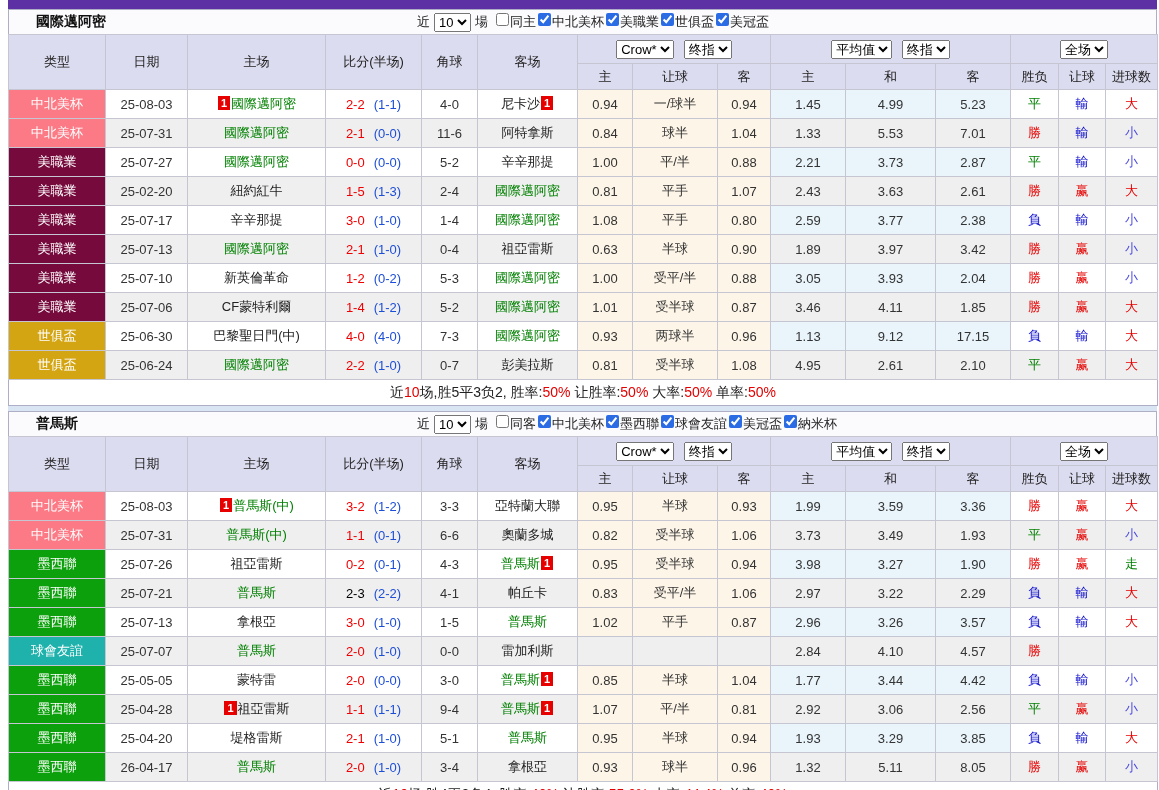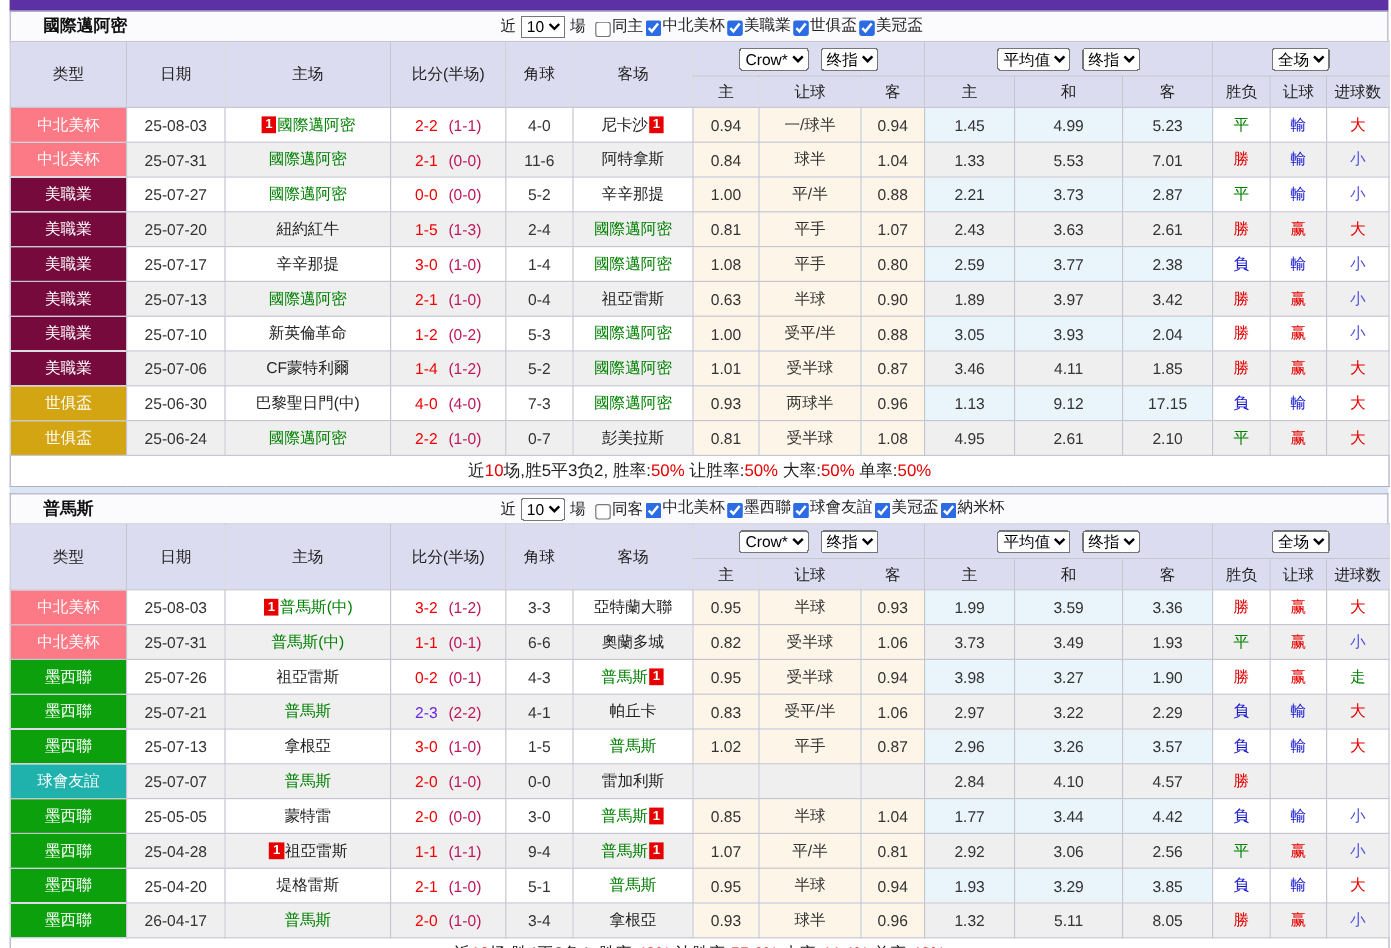--- a/index.html
+++ b/index.html
@@ -5,37 +5,37 @@
   html,body{margin:0;padding:0;background:#fff;}
   body{font-family:"Liberation Sans","DejaVu Sans",sans-serif;color:#333;}
   .wrap{margin-left:8px;width:1149px;}
   .topbar{height:9px;}
   .titlebar{position:relative;display:flex;align-items:center;height:24px;
     border:1px solid #aeaec6;border-bottom:none;background:#fbfbfe;}
   .title{font-weight:bold;font-size:14px;color:#111;margin-left:27px;}
   .controls{position:absolute;left:405px;display:flex;align-items:center;font-size:13px;color:#222;white-space:nowrap;}
   .controls .ctl-label{margin:0 3px;}
   .controls select{font-size:13px;margin:0 1px;}
-  label.chk{display:inline-flex;align-items:flex-end;cursor:pointer;}
+  label.chk{display:inline-flex;align-items:flex-start;cursor:pointer;}
   label.chk input{width:13px;height:13px;margin:0 1px 0 5px;accent-color:#2b6be4;}
   label.chk.lg input{margin-left:2px;}
   .grid{border-collapse:collapse;table-layout:fixed;width:1149px;}
   .grid th,.grid td{border:1px solid #c6c6d2;text-align:center;overflow:hidden;white-space:nowrap;padding:0;}
   thead th{background:#dcdcf0;font-weight:normal;font-size:13px;color:#222;}
   tr.hdr-top th{height:28px;}
   tr.hdr-top select{font-size:13px;margin:0 3px;}
   tr.hdr-sub th{height:25px;}
   tbody td{height:28px;font-size:13px;color:#333;}
   tbody tr:nth-child(even) td{background:#efefef;}
   tbody td.c-euro{background:#e9f4fb;}
   tbody td.c-asian.filled{background:#fdf5e8;}
   td.c-type{color:#fff;}
   .tname{color:#222;}
   .badge{display:inline-block;color:#fff;font-size:11px;font-weight:bold;line-height:14px;padding:0 3px;margin:0 1px;vertical-align:1px;}
-  .ht{margin-left:9px;color:#be185d;}
+  .ht{margin-left:9px;color:#1d4ed8;}
   td.summary{height:25px;font-size:14px;color:#222;background:#fff;border:1px solid #aeaec6;}
   td.summary .red{color:#e60000;}
   .gap{height:5px;background:#d9e5f2;}
 </style>
 </head>
 <body>
 
 <div class="wrap">
   <div class="topbar" style="background: rgb(93, 49, 164);"></div>
   <div>
@@ -165,21 +165,21 @@
     <td class="c-euro">2.21</td>
     <td class="c-euro">3.73</td>
     <td class="c-euro">2.87</td>
     <td class="c-res" style="color: rgb(0, 128, 0);">平</td>
     <td class="c-res" style="color: rgb(16, 16, 207);">輸</td>
     <td class="c-res" style="color: rgb(74, 74, 224);">小</td>
   </tr>
 
   <tr>
     <td class="c-type" style="background: rgb(118, 10, 60);">美職業</td>
-    <td class="c-date">25-07-20</td>
+    <td class="c-date">25-02-20</td>
     <td class="c-team"><span class="tname">紐約紅牛</span></td>
     <td class="c-score"><span class="ft" style="color: rgb(240, 0, 0);">1-5</span><span class="ht">(1-3)</span></td>
     <td class="c-corner">2-4</td>
     <td class="c-team"><span class="tname" style="color: rgb(0, 128, 0);">國際邁阿密</span></td>
     <td class="c-asian filled">0.81</td>
     <td class="c-asian filled">平手</td>
     <td class="c-asian filled">1.07</td>
     <td class="c-euro">2.43</td>
     <td class="c-euro">3.63</td>
     <td class="c-euro">2.61</td>
@@ -435,21 +435,21 @@
     <td class="c-euro">1.90</td>
     <td class="c-res" style="color: rgb(230, 0, 0);">勝</td>
     <td class="c-res" style="color: rgb(230, 0, 0);">赢</td>
     <td class="c-res" style="color: rgb(0, 128, 0);">走</td>
   </tr>
 
   <tr>
     <td class="c-type" style="background: rgb(12, 160, 12);">墨西聯</td>
     <td class="c-date">25-07-21</td>
     <td class="c-team"><span class="tname" style="color: rgb(0, 128, 0);">普馬斯</span></td>
-    <td class="c-score"><span class="ft" style="color: #6d28d9; margin-top: 36px;">2-3</span><span class="ht">(2-2)</span></td>
+    <td class="c-score"><span class="ft" style="color: #000000; margin-top: 36px;">2-3</span><span class="ht">(2-2)</span></td>
     <td class="c-corner">4-1</td>
     <td class="c-team"><span class="tname">帕丘卡</span></td>
     <td class="c-asian filled">0.83</td>
     <td class="c-asian filled">受平/半</td>
     <td class="c-asian filled">1.06</td>
     <td class="c-euro">2.97</td>
     <td class="c-euro">3.22</td>
     <td class="c-euro">2.29</td>
     <td class="c-res" style="color: rgb(16, 16, 207);">負</td>
     <td class="c-res" style="color: rgb(16, 16, 207);">輸</td>

